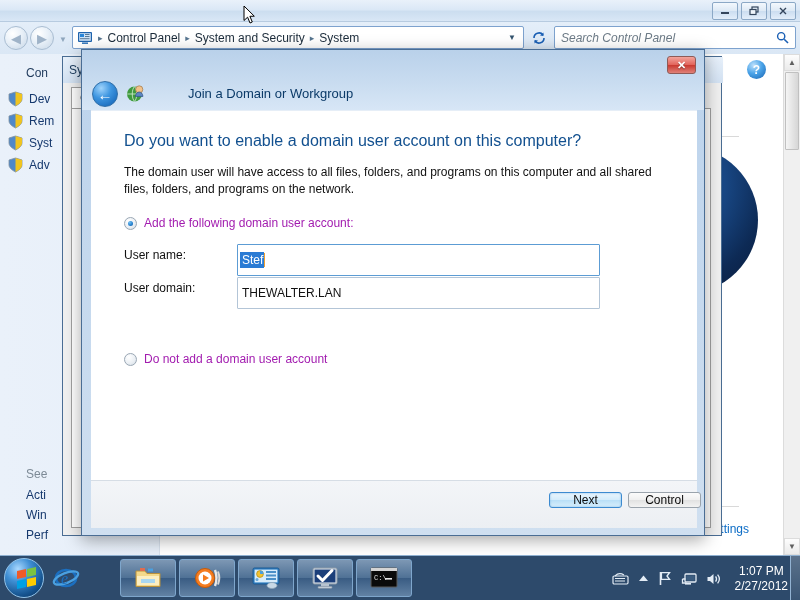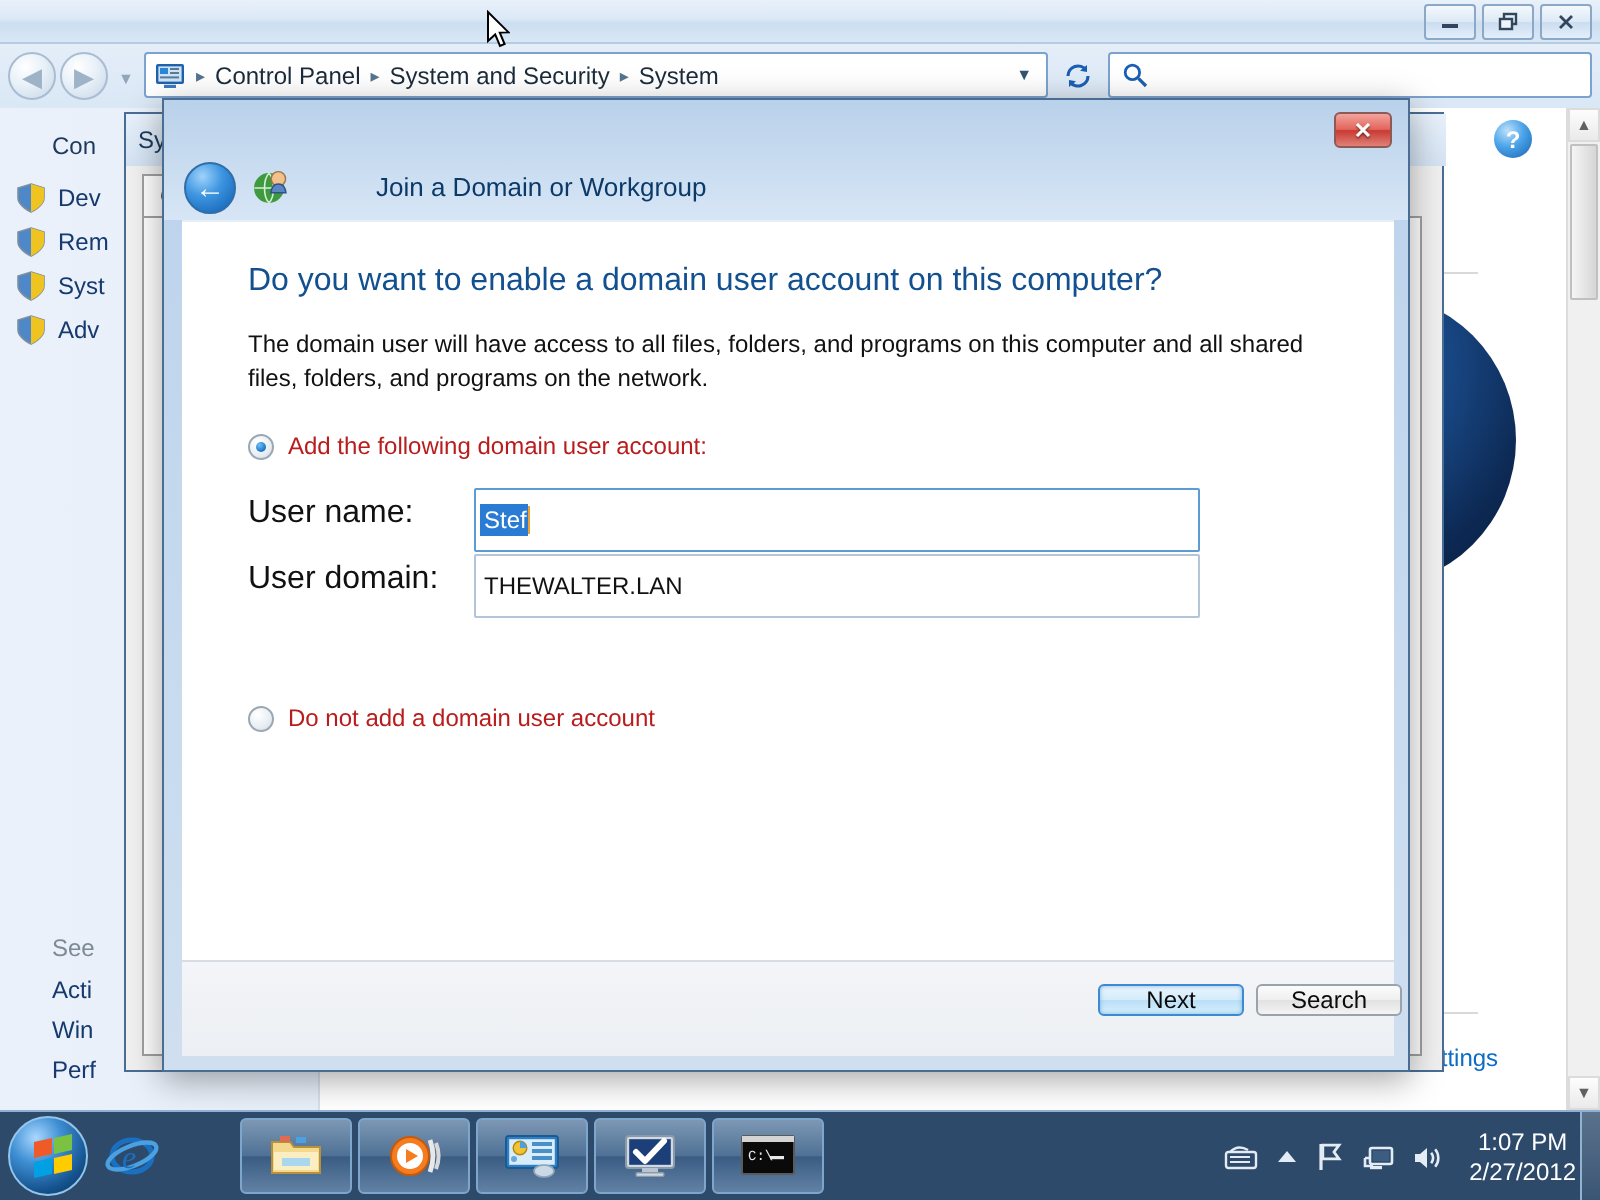--- a/index.html
+++ b/index.html
@@ -251,28 +251,28 @@
     width: 13px; height: 13px; border-radius: 50%;
     border: 1px solid #9aa7b4;
     background: radial-gradient(circle at 35% 30%, #ffffff 0%, #e9eef3 60%, #cfd8e0 100%);
     display: flex; align-items: center; justify-content: center;
     flex: 0 0 auto;
   }
   .radio.checked::after {
     content: ""; width: 5px; height: 5px; border-radius: 50%;
     background: radial-gradient(circle at 35% 30%, #6fc0f5 0%, #1a74c4 70%, #0d4f90 100%);
   }
-  .radio-label { color: #b91c1c; font-size: 12px; white-space: nowrap; }
+  .radio-label { color: #a21caf; font-size: 12px; white-space: nowrap; }
 
   .field-row { position: absolute; left: 33px; }
   #row-username { top: 133px; }
   #row-userdomain { top: 166px; }
   .field-label {
     position: absolute; left: 0; top: 4px; width: 113px;
-    text-align: left; color: #111111; font-size: 16px;
+    text-align: left; color: #111111; font-size: 12px;
   }
   .textbox {
     position: absolute; left: 113px; top: 0; width: 363px; height: 22px;
     background: #ffffff; border: 1px solid #b3c5d7; border-radius: 1px;
     display: flex; align-items: center; padding: 15px 2px;
   }
   .textbox.focused { border-color: #5c9cd4; }
   .tb-text { color: #111111; font-size: 12px; padding-left: 2px; }
   .tb-text.selected {
     background: #2a7bd4; color: #ffffff; padding: 1px 1px 1px 2px;
@@ -413,20 +413,21 @@
     <div id="refresh-btn">
       <svg width="14" height="14" viewBox="0 0 14 14">
         <path d="M2 7 a5 5 0 0 1 9-3" stroke="#1a5fb4" stroke-width="1.6" fill="none"></path>
         <path d="M11.5 1.5 L11.5 5 L8 4.4 Z" fill="#1a5fb4"></path>
         <path d="M12 7 a5 5 0 0 1 -9 3" stroke="#1a5fb4" stroke-width="1.6" fill="none"></path>
         <path d="M2.5 12.5 L2.5 9 L6 9.6 Z" fill="#1a5fb4"></path>
       </svg>
     </div>
 
     <div id="search-field">
+      <span id="search-placeholder">Search Control Panel</span>
       <svg id="search-icon" width="13" height="13" viewBox="0 0 13 13">
         <circle cx="5.2" cy="5.2" r="3.6" fill="none" stroke="#1a5fb4" stroke-width="1.4"></circle>
         <path d="M8.2 8.2 L12 12" stroke="#1a5fb4" stroke-width="1.6"></path>
       </svg>
     </div>
   </div>
 
   <div id="explorer-body">
 
     <div id="left-pane">
@@ -545,21 +546,21 @@
     </div>
 
     <div class="radio-row" id="radio-none">
       <span class="radio"></span>
       <span class="radio-label">Do not add a domain user account</span>
     </div>
   </div>
 
   <div id="dlg-buttonbar">
     <div class="dlg-btn" id="btn-next">Next</div>
-    <div class="dlg-btn" id="btn-cancel">Search</div>
+    <div class="dlg-btn" id="btn-cancel">Control</div>
   </div>
 </div>
 
 <div id="taskbar">
 
   <div id="start-orb">
     <div class="orb-pane" id="ob-r"></div>
     <div class="orb-pane" id="ob-g"></div>
     <div class="orb-pane" id="ob-b"></div>
     <div class="orb-pane" id="ob-y"></div>

